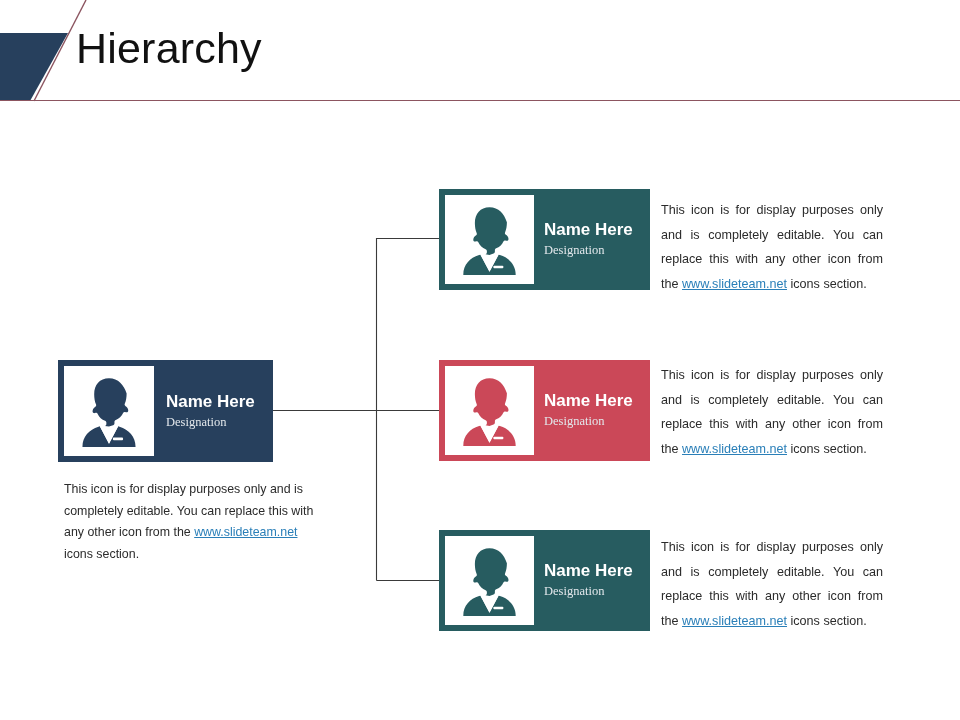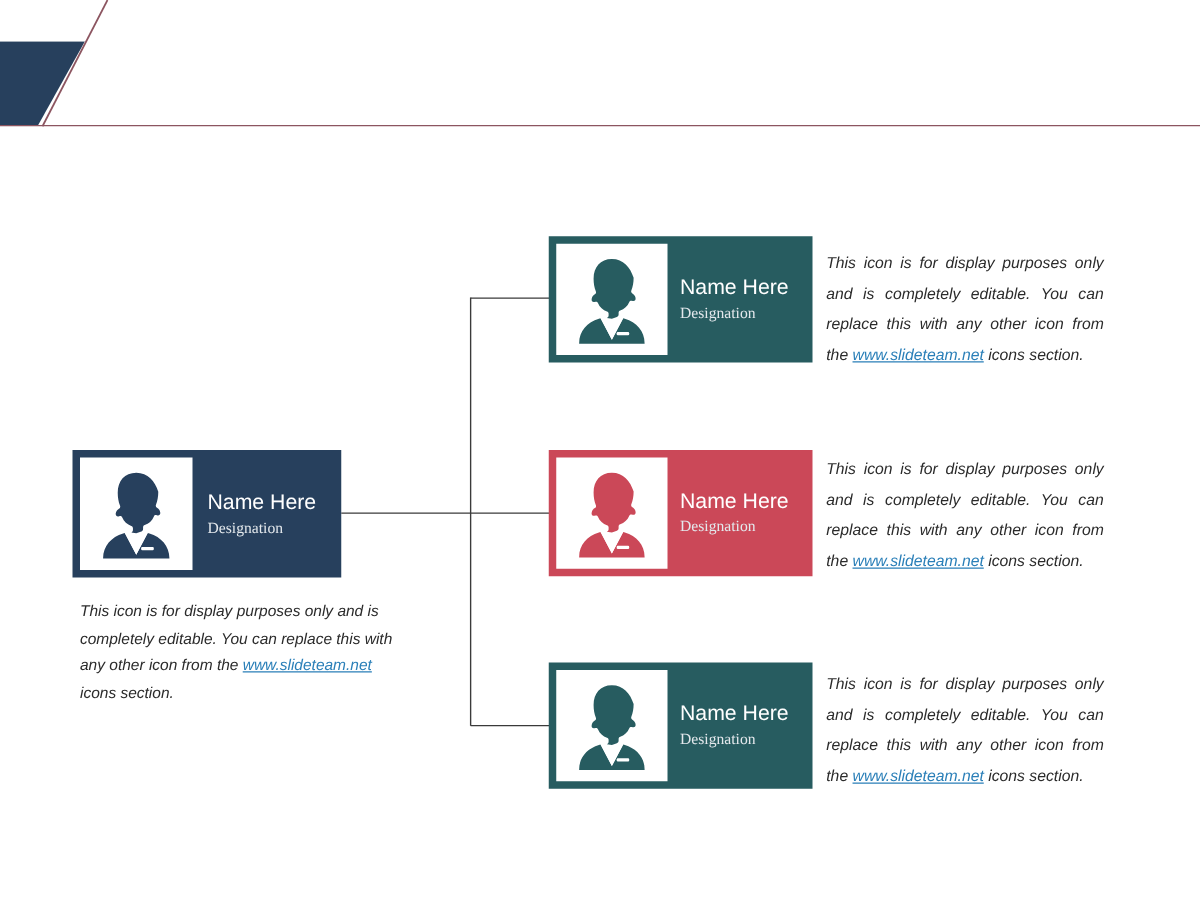--- a/index.html
+++ b/index.html
@@ -95,21 +95,21 @@
   }
   .node-iconbox svg { display: block; }
   .node-text {
     display: flex;
     flex-direction: column;
     justify-content: center;
     box-sizing: border-box;
   }
   .node-name {
     color: #ffffff;
-    font-weight: 400;
+    font-weight: 700;
     white-space: nowrap;
   }
   .node-desig {
     color: #e3e8ec;
     white-space: nowrap;
     font-family: Liberation Serif, serif;
   }
 
   
   .node-root {
@@ -160,21 +160,20 @@
   }
   .node-child-1 { top: 189px; background: #275c60; }
   .node-child-2 { top: 360px; background: #cb4858; }
   .node-child-3 { top: 530px; background: #275c60; }
 
   
   .desc {
     position: absolute;
     color: #2b2b2b;
     box-sizing: border-box;
-    font-style: italic;
   }
   .desc a, .desc .link {
     color: #2a7fb8;
     text-decoration: underline;
   }
 
   .desc-root {
     left: 64px;
     top: 479px;
     width: 256px;
@@ -204,20 +203,21 @@
     <div class="header-corner-shape"></div>
 
     <div class="header-diag-line">
       <svg width="120" height="102" viewBox="0 0 120 102">
         <line x1="88" y1="0" x2="36" y2="101" stroke="#8c5560" stroke-width="1.4"></line>
       </svg>
     </div>
 
     <div class="header-rule"></div>
 
+    <div class="page-title">Hierarchy</div>
   </div>
 
   <svg class="connectors" width="960" height="720">
 
     <line x1="273" y1="410.5" x2="376.5" y2="410.5" stroke="#3a3a3a" stroke-width="1.1"></line>
 
     <line x1="376.5" y1="238" x2="376.5" y2="580.5" stroke="#3a3a3a" stroke-width="1.1"></line>
 
     <line x1="376.5" y1="238.5" x2="440" y2="238.5" stroke="#3a3a3a" stroke-width="1.1"></line>
 

